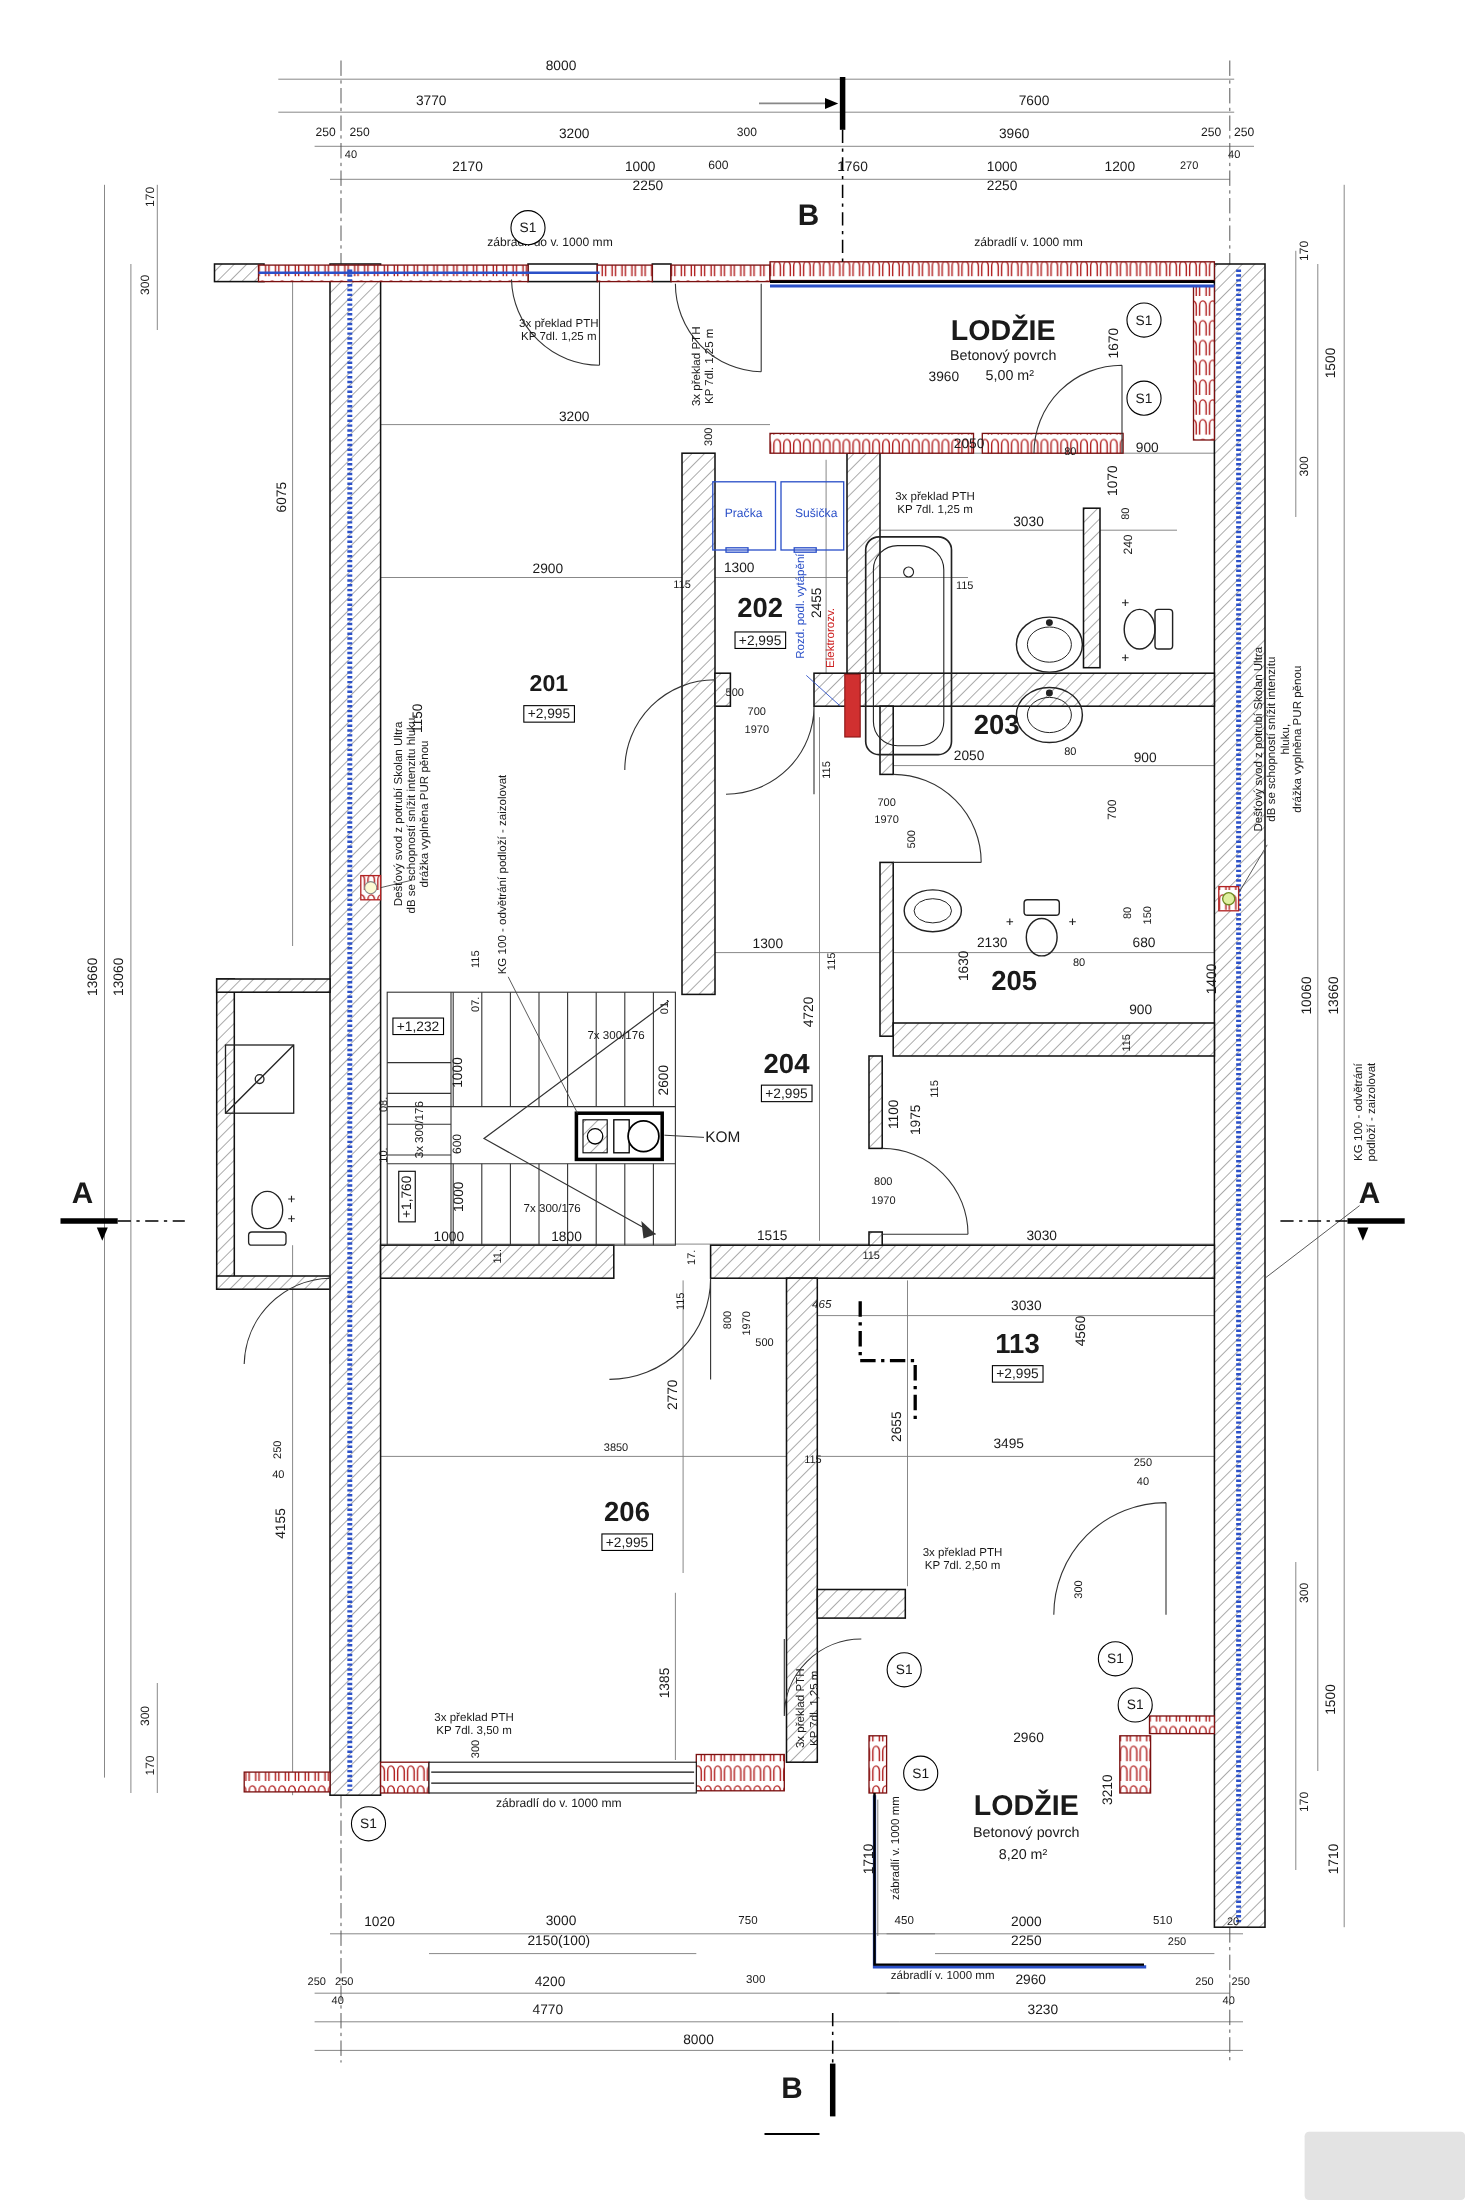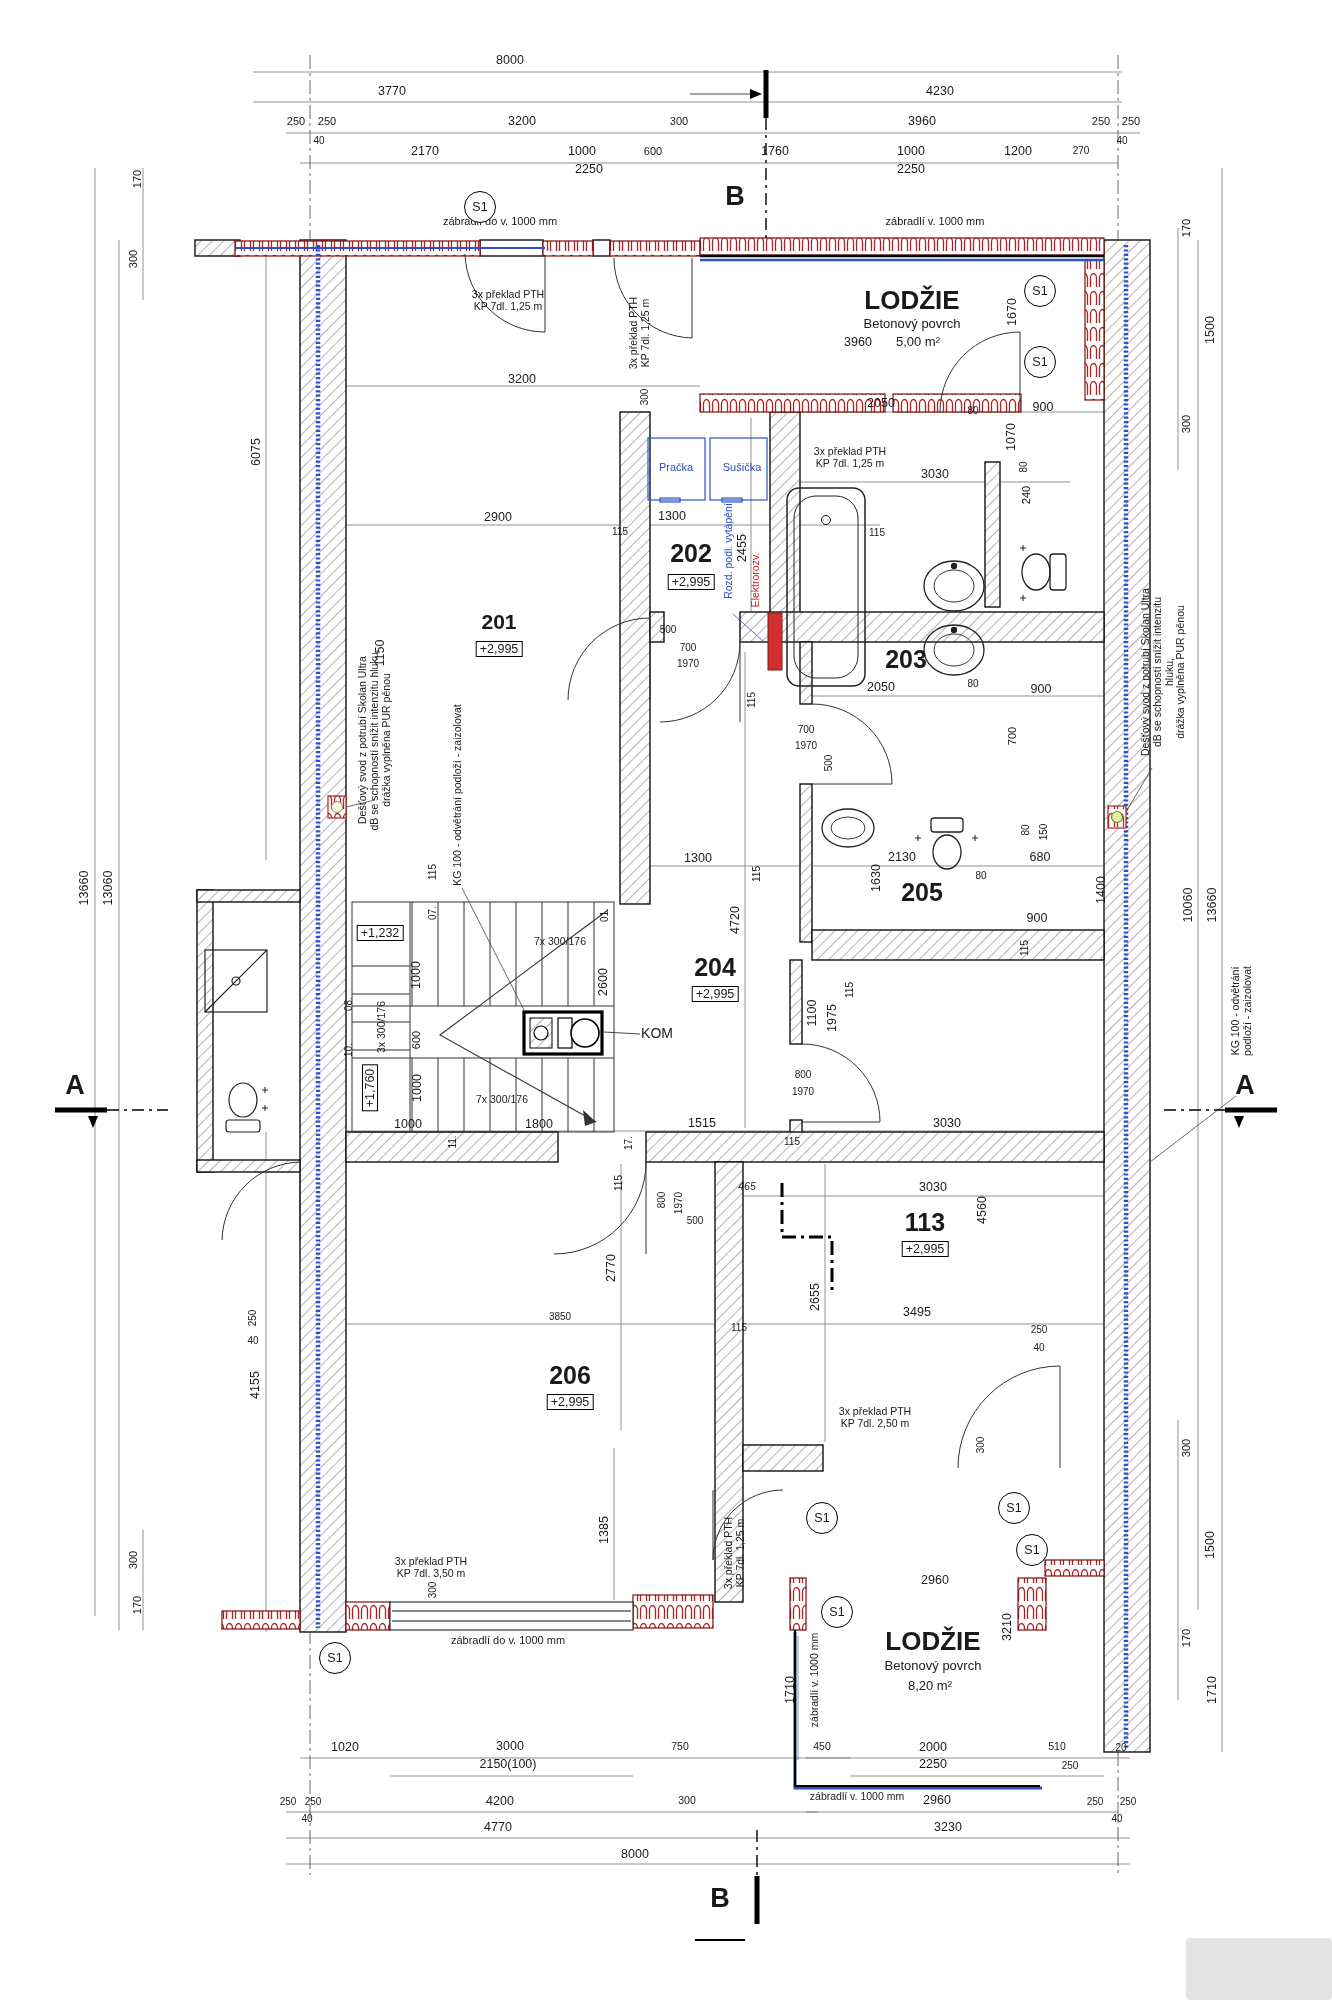--- a/index.html
+++ b/index.html
@@ -270,21 +270,21 @@
     <line x1="1225" y1="1110" x2="1277" y2="1110" stroke="#000" stroke-width="5"></line>
     <line x1="1164" y1="1110" x2="1225" y2="1110" stroke="#000" stroke-width="1.4" stroke-dasharray="12 5 3 5"></line>
     <polygon points="1234,1116 1239,1128 1244,1116" fill="#000"></polygon>
     <path d="M782 1183 V1237 H832 V1290" fill="none" stroke="#000" stroke-width="3" stroke-dasharray="14 5 3 5"></path>
   </g>
 </svg>
 
 <div id="annotation-layer">
       <div class="ann" style="left: 510px; top: 60px; font-size: 12.5px; transform: translate(-50%, -50%);">8000</div>
       <div class="ann" style="left: 392px; top: 91px; font-size: 12.5px; transform: translate(-50%, -50%);">3770</div>
-      <div class="ann" style="left: 940px; top: 91px; font-size: 12.5px; transform: translate(-50%, -50%);">4230</div>
+      <div class="ann" style="left: 940px; top: 91px; font-size: 12.5px; transform: translate(-50%, -50%);">7600</div>
       <div class="ann" style="left: 296px; top: 121px; font-size: 11px; transform: translate(-50%, -50%);">250</div>
       <div class="ann" style="left: 327px; top: 121px; font-size: 11px; transform: translate(-50%, -50%);">250</div>
       <div class="ann" style="left: 319px; top: 141px; font-size: 10px; transform: translate(-50%, -50%);">40</div>
       <div class="ann" style="left: 522px; top: 121px; font-size: 12.5px; transform: translate(-50%, -50%);">3200</div>
       <div class="ann" style="left: 679px; top: 121px; font-size: 11px; transform: translate(-50%, -50%);">300</div>
       <div class="ann" style="left: 922px; top: 121px; font-size: 12.5px; transform: translate(-50%, -50%);">3960</div>
       <div class="ann" style="left: 1101px; top: 121px; font-size: 11px; transform: translate(-50%, -50%);">250</div>
       <div class="ann" style="left: 1131px; top: 121px; font-size: 11px; transform: translate(-50%, -50%);">250</div>
       <div class="ann" style="left: 1122px; top: 141px; font-size: 10px; transform: translate(-50%, -50%);">40</div>
       <div class="ann" style="left: 425px; top: 151px; font-size: 12.5px; transform: translate(-50%, -50%);">2170</div>
@@ -368,21 +368,21 @@
       <div class="ann" style="left: 416px; top: 975px; font-size: 12.5px; transform: translate(-50%, -50%) rotate(-90deg);">1000</div>
       <div class="ann" style="left: 603px; top: 982px; font-size: 12.5px; transform: translate(-50%, -50%) rotate(-90deg);">2600</div>
       <div class="ann" style="left: 349px; top: 1004px; font-size: 10px; transform: translate(-50%, -50%) rotate(-90deg);">08.</div>
       <div class="ann" style="left: 382px; top: 1027px; font-size: 10.5px; transform: translate(-50%, -50%) rotate(-90deg);">3x 300/176</div>
       <div class="ann" style="left: 416px; top: 1040px; font-size: 11px; transform: translate(-50%, -50%) rotate(-90deg);">600</div>
       <div class="ann" style="left: 349px; top: 1050px; font-size: 10px; transform: translate(-50%, -50%) rotate(-90deg);">10.</div>
       <div class="ann framed" style="left: 370px; top: 1088px; font-size: 12.5px; transform: translate(-50%, -50%) rotate(-90deg);">+1,760</div>
       <div class="ann" style="left: 417px; top: 1088px; font-size: 12.5px; transform: translate(-50%, -50%) rotate(-90deg);">1000</div>
       <div class="ann" style="left: 502px; top: 1100px; font-size: 10.5px; transform: translate(-50%, -50%);">7x 300/176</div>
       <div class="ann" style="left: 408px; top: 1124px; font-size: 12.5px; transform: translate(-50%, -50%);">1000</div>
-      <div class="ann" style="left: 515px; top: 1124px; font-size: 12.5px; transform: translate(-50%, -50%); margin-left: 24px;">1800</div>
+      <div class="ann" style="left: 515px; top: 1124px; font-size: 12.5px; transform: translate(-50%, -50%);">1800</div>
       <div class="ann" style="left: 453px; top: 1142px; font-size: 10px; transform: translate(-50%, -50%) rotate(-90deg);">11.</div>
       <div class="ann" style="left: 629px; top: 1143px; font-size: 10px; transform: translate(-50%, -50%) rotate(-90deg);">17.</div>
       <div class="ann" style="left: 657px; top: 1034px; font-size: 14px; transform: translate(-50%, -50%);">KOM</div>
       <div class="ann" style="left: 380px; top: 653px; font-size: 12.5px; transform: translate(-50%, -50%) rotate(-90deg);">1150</div>
       <div class="ann" style="left: 433px; top: 872px; font-size: 10px; transform: translate(-50%, -50%) rotate(-90deg);">115</div>
       <div class="ann" style="left: 698px; top: 858px; font-size: 12.5px; transform: translate(-50%, -50%);">1300</div>
       <div class="ann" style="left: 757px; top: 874px; font-size: 10px; transform: translate(-50%, -50%) rotate(-90deg);">115</div>
       <div class="ann" style="left: 735px; top: 920px; font-size: 12.5px; transform: translate(-50%, -50%) rotate(-90deg);">4720</div>
       <div class="ann bold" style="left: 715px; top: 967px; font-size: 25px; transform: translate(-50%, -50%);">204</div>
       <div class="ann framed" style="left: 715px; top: 994px; font-size: 12.5px; transform: translate(-50%, -50%);">+2,995</div>

